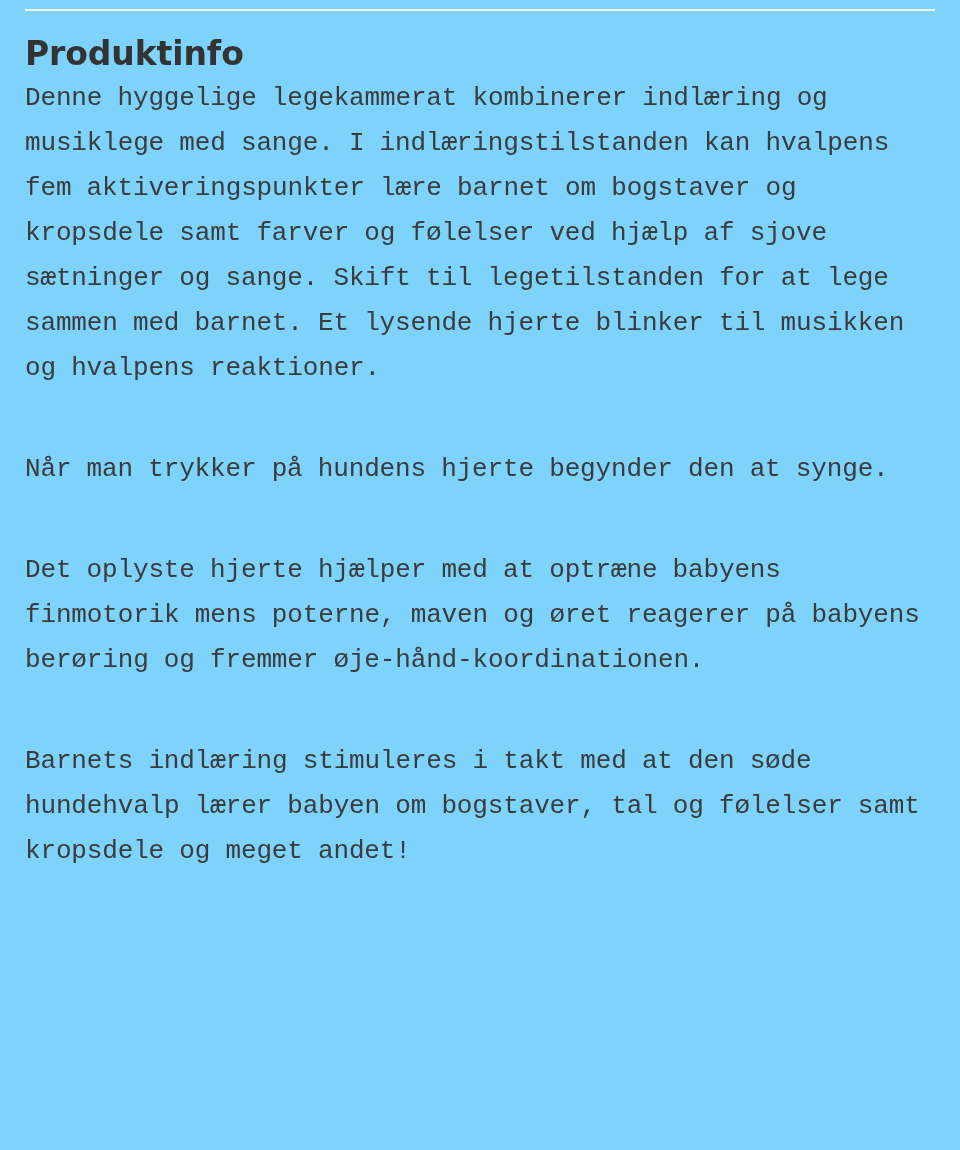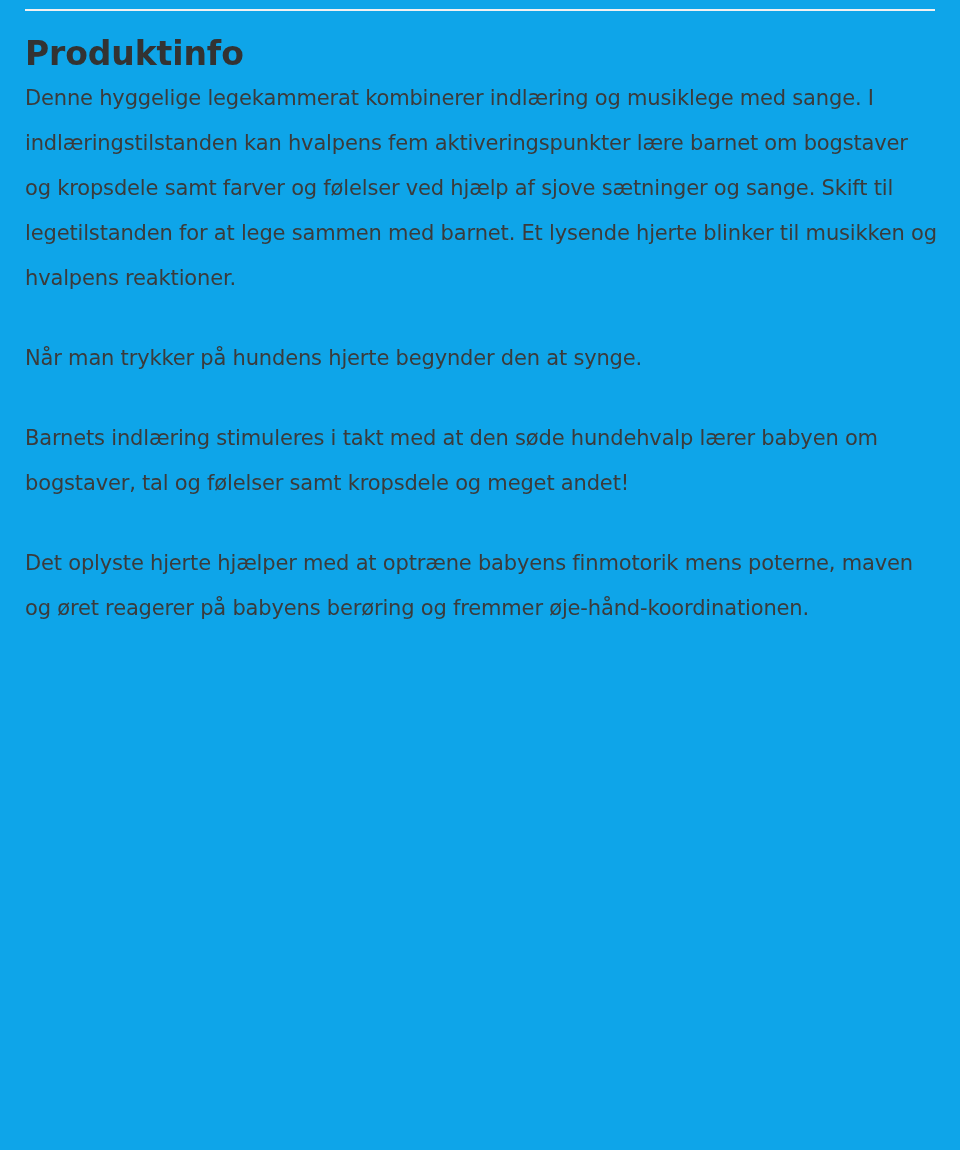--- a/index.html
+++ b/index.html
@@ -14,21 +14,21 @@
     height: 1150px;
     overflow: hidden;
     font-family: "DejaVu Sans", "Liberation Sans", sans-serif;
     -webkit-font-smoothing: antialiased;
   }
 
   .page {
     position: relative;
     width: 960px;
     height: 1150px;
-    background: #0ea5e9;
+    background: #7dd3fc;
     box-sizing: border-box;
   }
 
   
   .section-divider {
     position: absolute;
     top: 9px;
     left: 25px;
     width: 910px;
     height: 2px;
@@ -49,31 +49,32 @@
     font-weight: 700;
     line-height: 45px;
     color: #333333;
     letter-spacing: -0.1px;
     padding-top: 31px;
   }
 
   .body-paragraph {
     margin: 0;
     padding: 0;
-    font-size: 21px;
+    font-size: 26px;
     font-weight: 400;
     line-height: 45px;
     color: #3b3b3b;
     letter-spacing: -0.15px;
     word-spacing: -0.2px;
+    font-family: Liberation Mono, monospace;
   }
 
   
   .body-paragraph + .body-paragraph {
-    margin-top: 35px;
+    margin-top: 56px;
   }
 
   .section-title + .body-paragraph {
     margin-top: 0;
   }
 </style>
 </head>
 <body>
 
 <div class="page">
@@ -82,18 +83,18 @@
 
   <div class="content">
 
     <h2 class="section-title">Produktinfo</h2>
 
     <p class="body-paragraph">Denne hyggelige legekammerat kombinerer indlæring og musiklege med sange. I indlæringstilstanden kan hvalpens fem aktiveringspunkter lære barnet om bogstaver og kropsdele samt farver og følelser ved hjælp af sjove sætninger og sange. Skift til legetilstanden for at lege sammen med barnet. Et lysende hjerte blinker til musikken og hvalpens reaktioner.</p>
 
     <p class="body-paragraph">Når man trykker på hundens hjerte begynder den at synge.</p>
 
 
+    <p class="body-paragraph">Det oplyste hjerte hjælper med at optræne babyens finmotorik mens poterne, maven og øret reagerer på babyens berøring og fremmer øje-hånd-koordinationen.</p>
+
     <p class="body-paragraph">Barnets indlæring stimuleres i takt med at den søde hundehvalp lærer babyen om bogstaver, tal og følelser samt kropsdele og meget andet!</p>
-
-    <p class="body-paragraph">Det oplyste hjerte hjælper med at optræne babyens finmotorik mens poterne, maven og øret reagerer på babyens berøring og fremmer øje-hånd-koordinationen.</p>
 
   </div>
 </div>
 
 </body></html>

